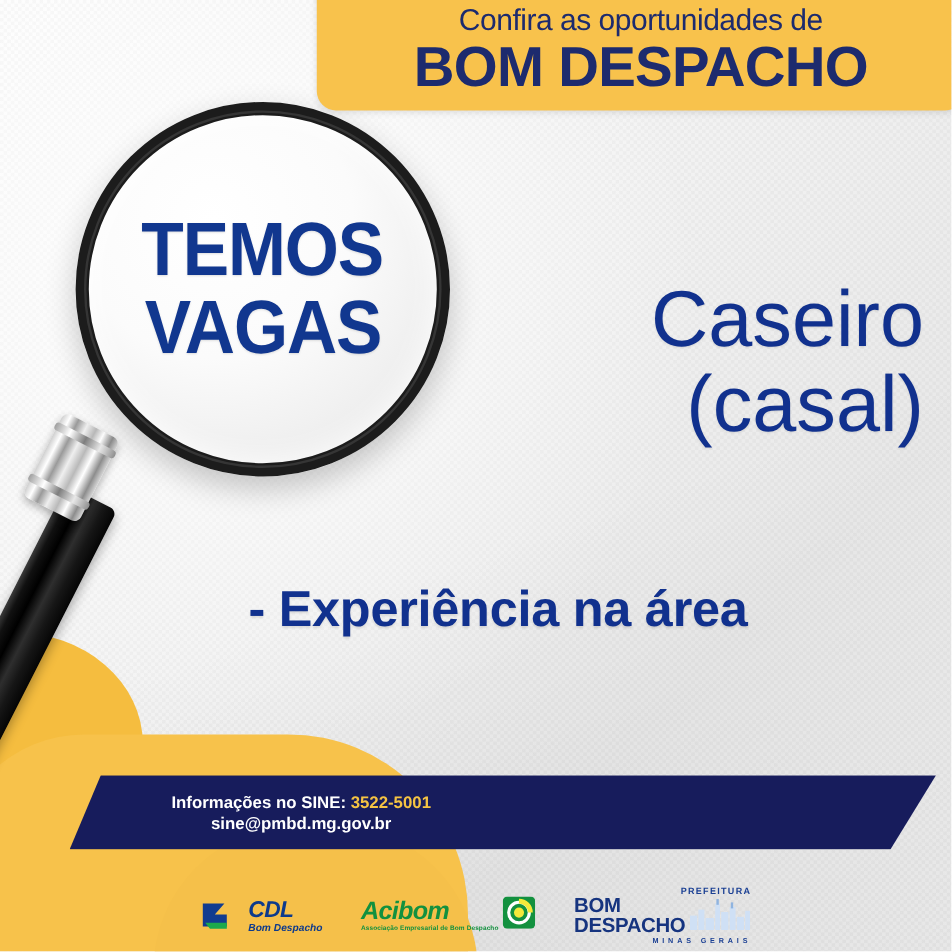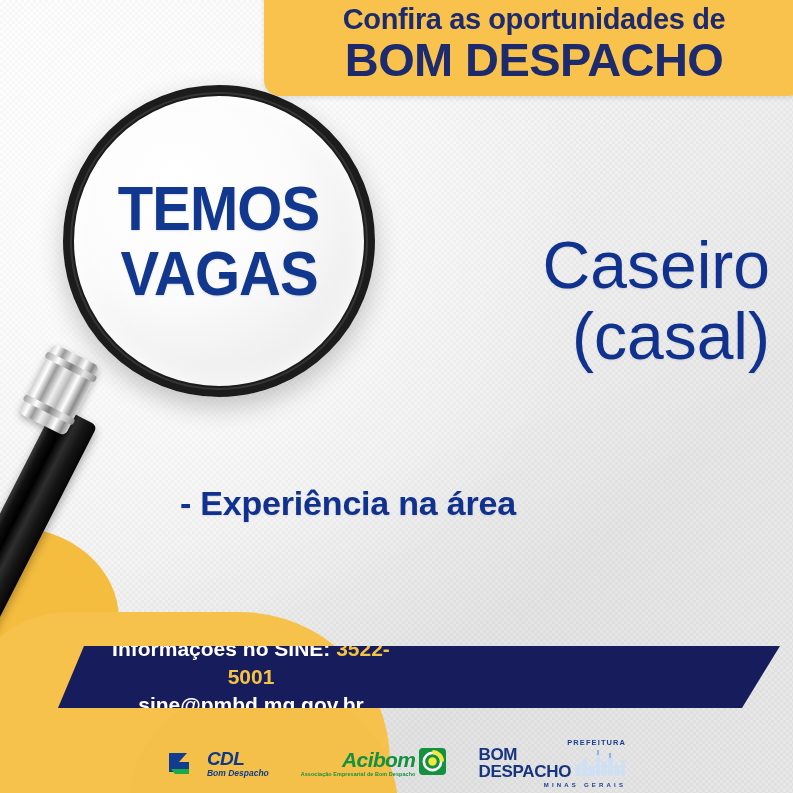--- a/index.html
+++ b/index.html
@@ -54,22 +54,22 @@
     width: 500px;
     padding: 22px 20px 12px 20px;
     background: #f8c24c;
     border-radius: 0 0 16px 16px;
     text-align: center;
     box-shadow: 0 2px 5px rgba(0,0,0,0.10);
     z-index: 14;
   }
   .banner-line1 {
     color: #1d2b6e;
-    font-size: 29px;
-    font-weight: bold;
+    font-size: 25px;
+    font-weight: normal;
     letter-spacing: -0.4px;
     line-height: 1.05;
     white-space: nowrap;
   }
   .banner-line2 {
     color: #1d2b6e;
     font-size: 47px;
     font-weight: bold;
     letter-spacing: -0.6px;
     line-height: 1.02;
@@ -214,23 +214,23 @@
     line-height: 1.08;
     z-index: 9;
     text-shadow: 0 1px 2px rgba(0,0,0,0.10);
   }
   .job-title .l2 { display: block; }
 
   .requirement {
     left: 180px;
     top: 484px;
     width: 470px;
-    text-align: left;
+    text-align: center;
     color: #11318e;
-    font-size: 34px;
+    font-size: 42px;
     font-weight: bold;
     letter-spacing: -0.2px;
     z-index: 9;
     white-space: nowrap;
     text-shadow: 0 1px 2px rgba(0,0,0,0.10);
   }
 
   
   .contact-bar {
     left: 58px;
@@ -245,21 +245,21 @@
     box-shadow: 0 3px 8px rgba(0,0,0,0.22);
   }
   .contact-col {
     flex: 0 0 auto;
     color: #ffffff;
     text-align: center;
     line-height: 1.32;
     font-weight: bold;
   }
   .contact-left  { width: 390px; font-size: 15.5px; padding-left: 14px; }
-  .contact-right { width: 312px; font-size: 21px; padding-left: 35px; }
+  .contact-right { width: 312px; font-size: 14px; padding-left: 35px; }
   .contact-divider {
     width: 2px;
     height: 38px;
     background: #5a5f95;
     flex: 0 0 auto;
   }
   .phone { color: #f5c343; }
   .contact-line { display: block; }
 
   
@@ -286,21 +286,21 @@
     color: #0d3a8c; font-size: 19px; font-weight: bold;
     font-style: italic; letter-spacing: -0.5px;
   }
   .cdl-sub {
     color: #0d3a8c; font-size: 8.5px; font-weight: bold;
     font-style: italic; margin-top: 1px;
   }
 
   
   .logo-acibom { gap: 4px; }
-  .acibom-txt { line-height: 1; text-align: right; }
+  .acibom-txt { line-height: 1; }
   .acibom-name {
     color: #13913f; font-size: 21px; font-weight: bold;
     font-style: italic; letter-spacing: -0.6px;
   }
   .acibom-sub {
     color: #13913f; font-size: 5.4px; font-weight: bold;
     letter-spacing: 0.1px; margin-top: 2px;
   }
 
   

